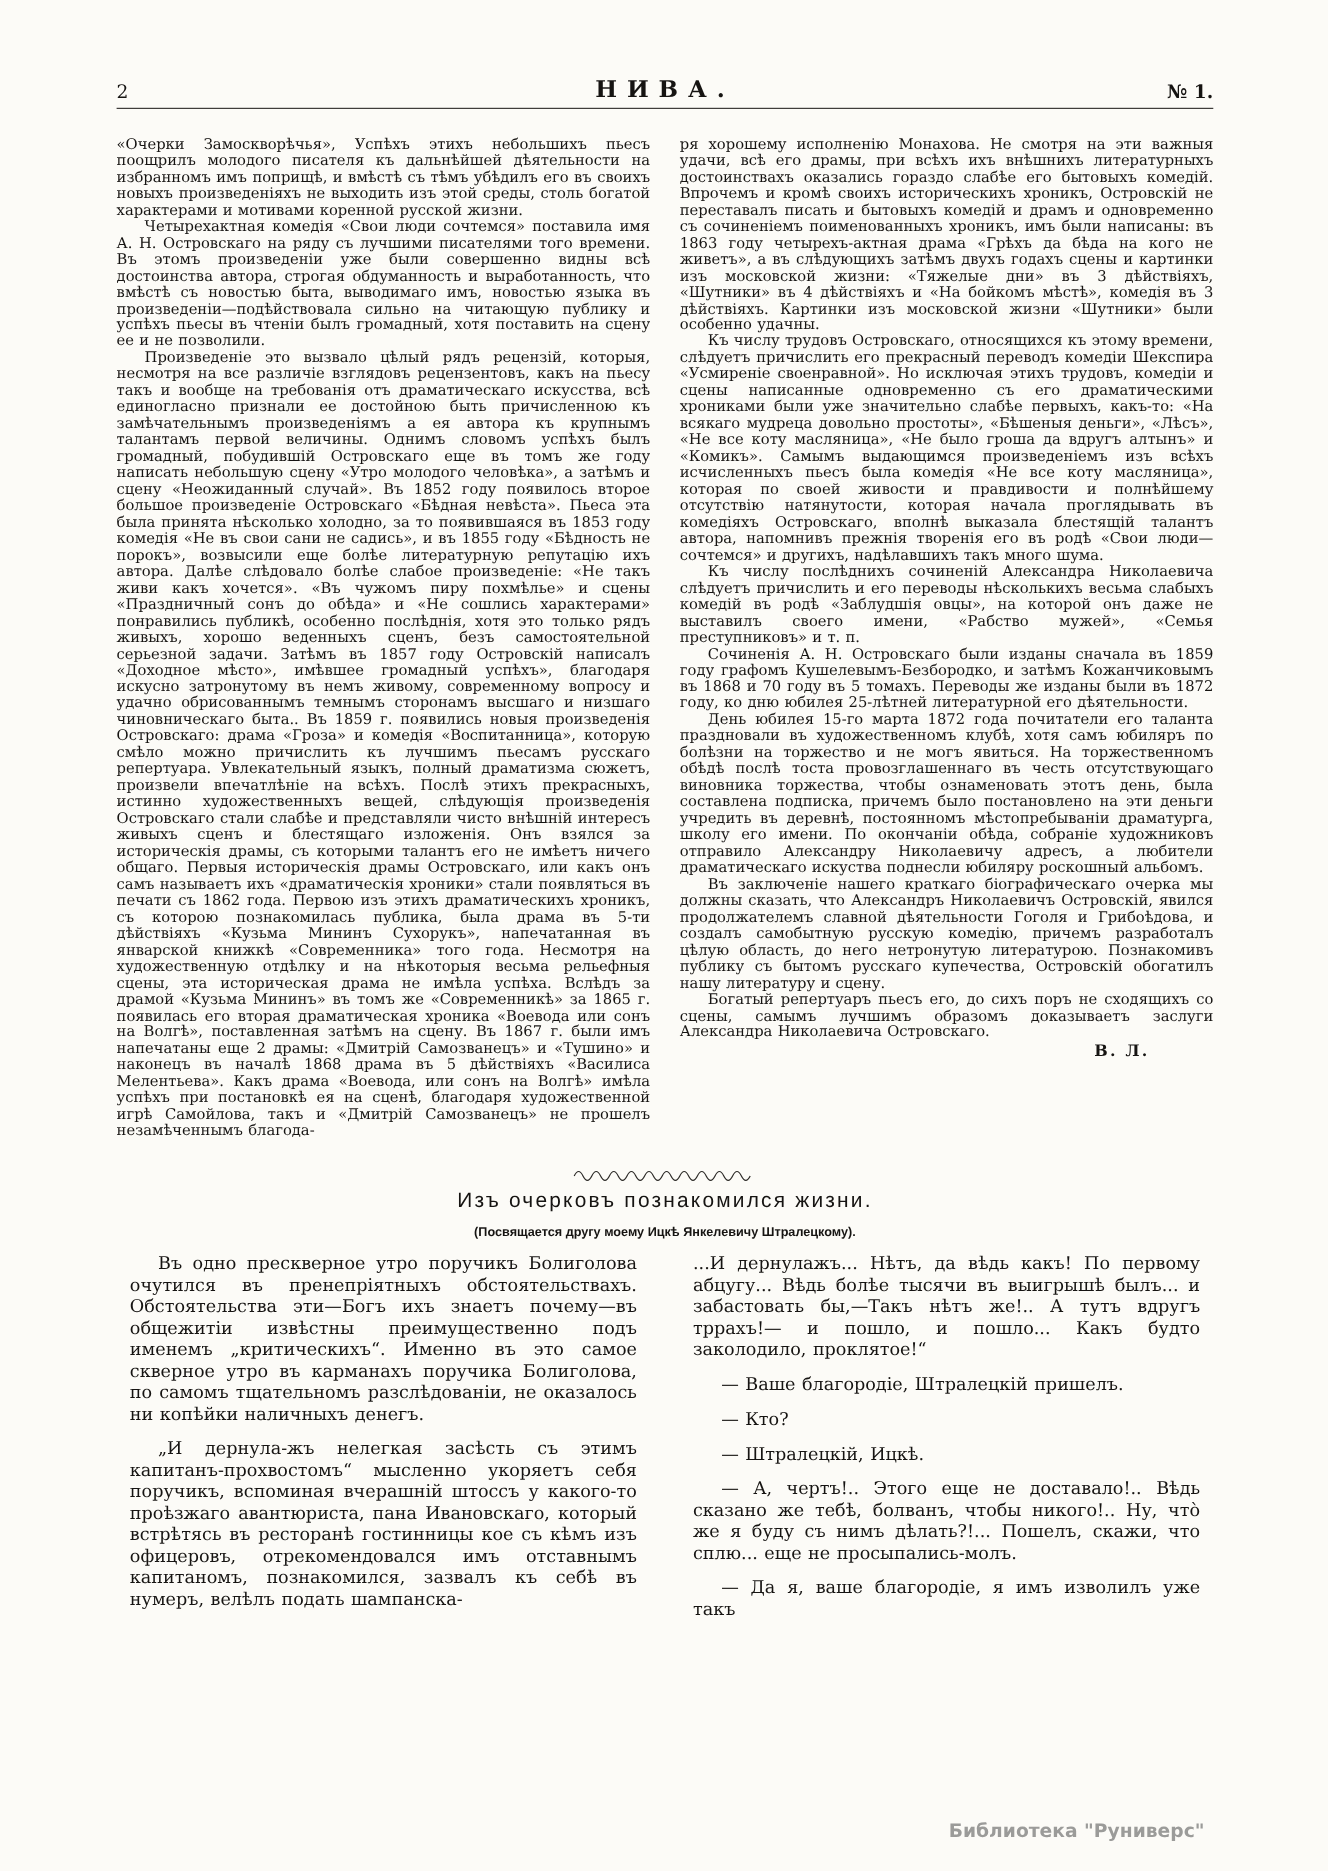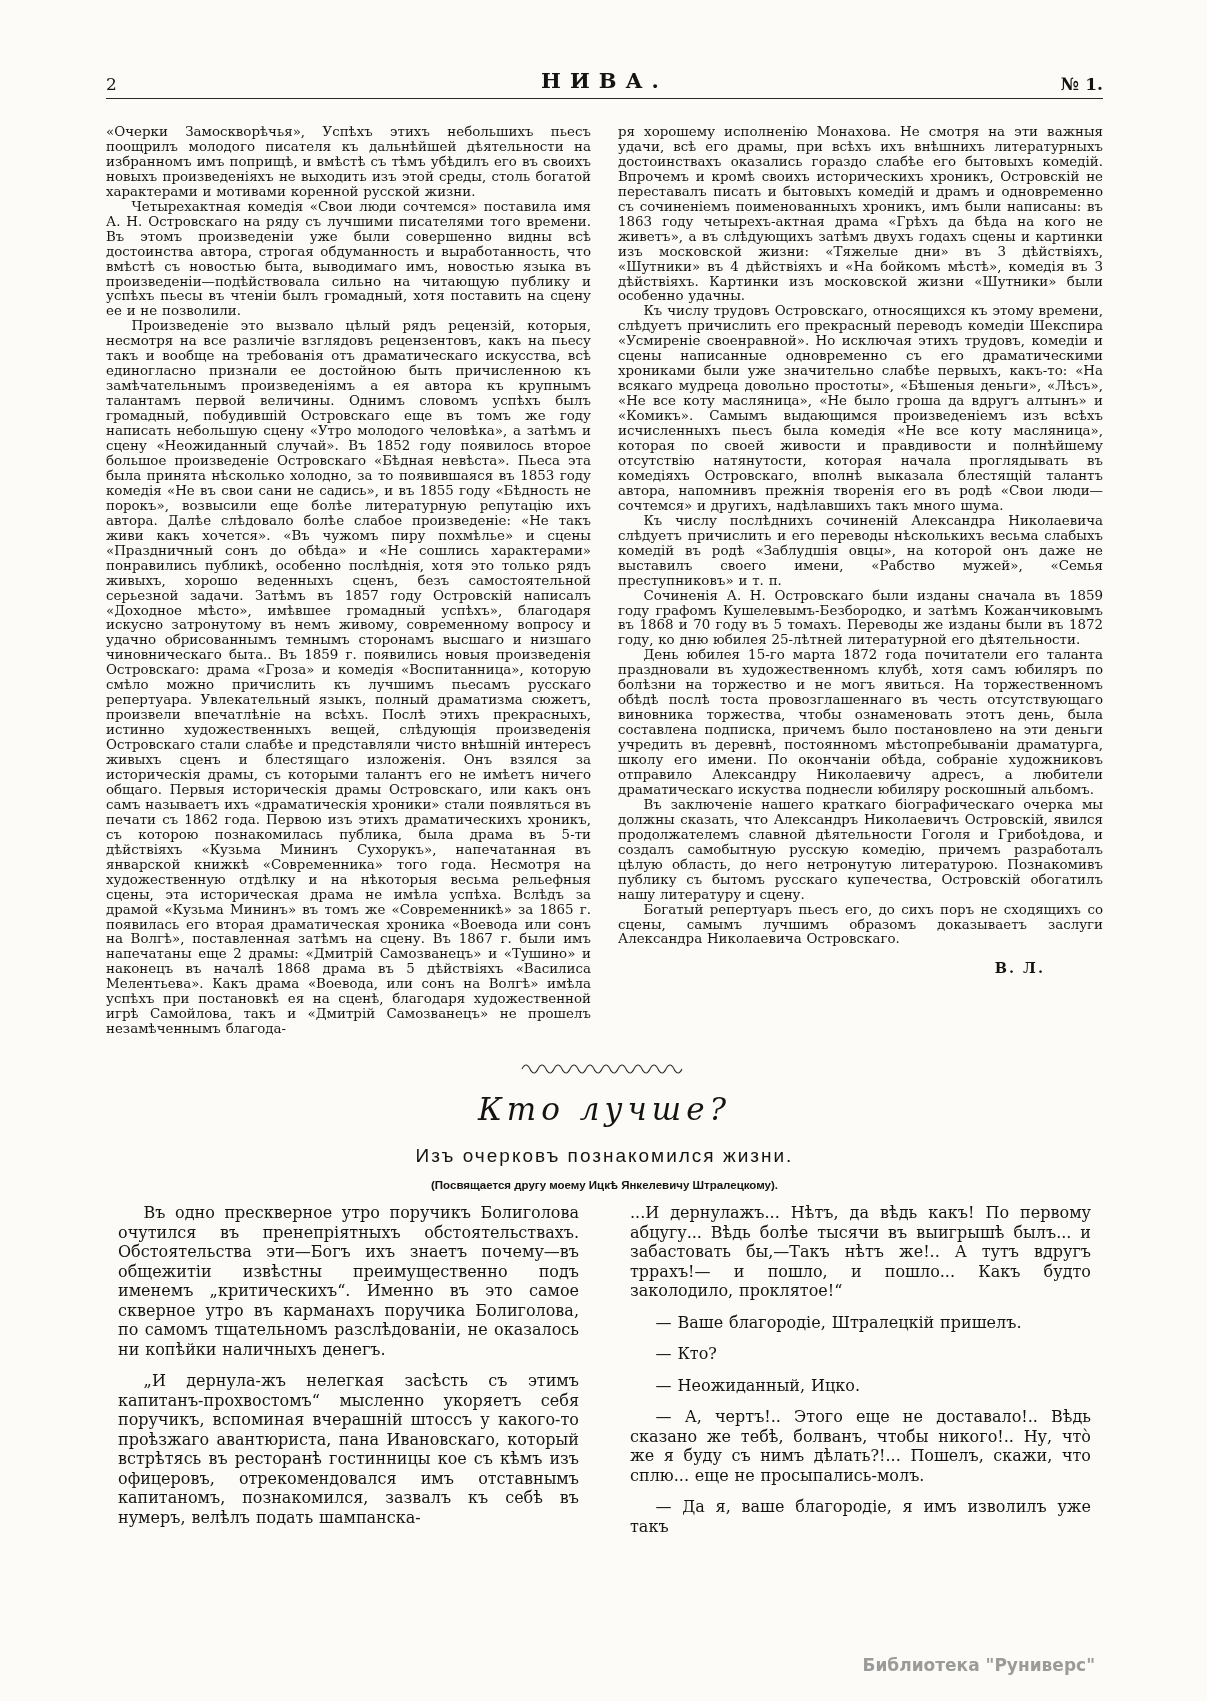--- a/index.html
+++ b/index.html
@@ -31,21 +31,21 @@
     font-size:13.4px;
     line-height:14.95px;
     text-align:justify;
     text-indent:1.9em;
     word-spacing:0.04em;
   }
   .plist.cont p:first-child { text-indent:0; }
   .signature {
     text-align:right;
     padding-right:58px;
-    margin-top:12px;
+    margin-top:0;
     font-size:14.5px;
     letter-spacing:2px;
     font-weight:bold;
   }
 
   
   .story-head { text-align:center; margin-top:26px; }
   .divider { line-height:0; margin-bottom:6px; }
   .divider svg { display:inline-block; }
   .story-title {
@@ -122,37 +122,36 @@
     </div>
   </section>
 
   <section class="story">
     <div class="story-head">
       <div class="divider">
         <svg width="170" height="12" viewBox="0 0 170 12" aria-hidden="true">
           <path d="M2,6 q4,-8 8,0 q4,8 8,0 q4,-8 8,0 q4,8 8,0 q4,-8 8,0 q4,8 8,0 q4,-8 8,0 q4,8 8,0 q4,-8 8,0 q4,8 8,0 q4,-8 8,0 q4,8 8,0 q4,-8 8,0 q4,8 8,0 q4,-8 8,0 q4,8 8,0 q4,-8 8,0 q4,8 8,0 q4,-8 8,0 q4,8 8,0" fill="none" stroke="#2c2a27" stroke-width="1.1"></path>
         </svg>
       </div>
-      <h2 class="story-title">Кто лучше?</h2>
       <h3 class="story-subtitle">Изъ очерковъ познакомился жизни.</h3>
       <div class="story-dedication">(Посвящается другу моему Ицкѣ Янкелевичу Штралецкому).</div>
     </div>
     <div class="cols">
       <div class="col">
         <div class="plist">
             <p>Въ одно прескверное утро поручикъ Болиголова очутился въ пренепріятныхъ обстоятельствахъ. Обстоятельства эти—Богъ ихъ знаетъ почему—въ общежитіи извѣстны преимущественно подъ именемъ „критическихъ“. Именно въ это самое скверное утро въ карманахъ поручика Болиголова, по самомъ тщательномъ разслѣдованіи, не оказалось ни копѣйки наличныхъ денегъ.</p>
             <p>„И дернула-жъ нелегкая засѣсть съ этимъ капитанъ-прохвостомъ“ мысленно укоряетъ себя поручикъ, вспоминая вчерашній штоссъ у какого-то проѣзжаго авантюриста, пана Ивановскаго, который встрѣтясь въ ресторанѣ гостинницы кое съ кѣмъ изъ офицеровъ, отрекомендовался имъ отставнымъ капитаномъ, познакомился, зазвалъ къ себѣ въ нумеръ, велѣлъ подать шампанска-</p>
           </div>
       </div>
       <div class="col">
         <div class="plist cont">
             <p>...И дернулажъ... Нѣтъ, да вѣдь какъ! По первому абцугу... Вѣдь болѣе тысячи въ выигрышѣ былъ... и забастовать бы,—Такъ нѣтъ же!.. А тутъ вдругъ тррахъ!— и пошло, и пошло... Какъ будто заколодило, проклятое!“</p>
             <p>— Ваше благородіе, Штралецкій пришелъ.</p>
             <p>— Кто?</p>
-            <p>— Неожиданный, Ицко.</p>
+            <p>— Штралецкій, Ицкѣ.</p>
             <p>— А, чертъ!.. Этого еще не доставало!.. Вѣдь сказано же тебѣ, болванъ, чтобы никого!.. Ну, чтò же я буду съ нимъ дѣлать?!... Пошелъ, скажи, что сплю... еще не просыпались-молъ.</p>
             <p>— Да я, ваше благородіе, я имъ изволилъ уже такъ</p>
           </div>
       </div>
     </div>
   </section>
 
   <div class="watermark">Библиотека "Руниверс"</div>
 
 </div>

